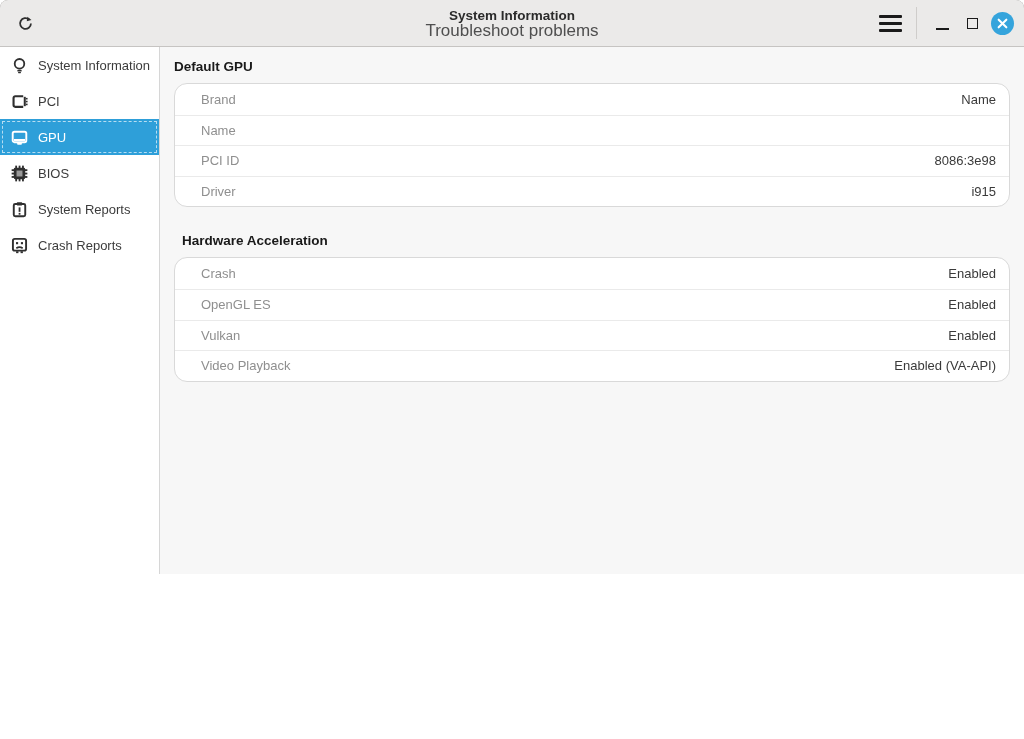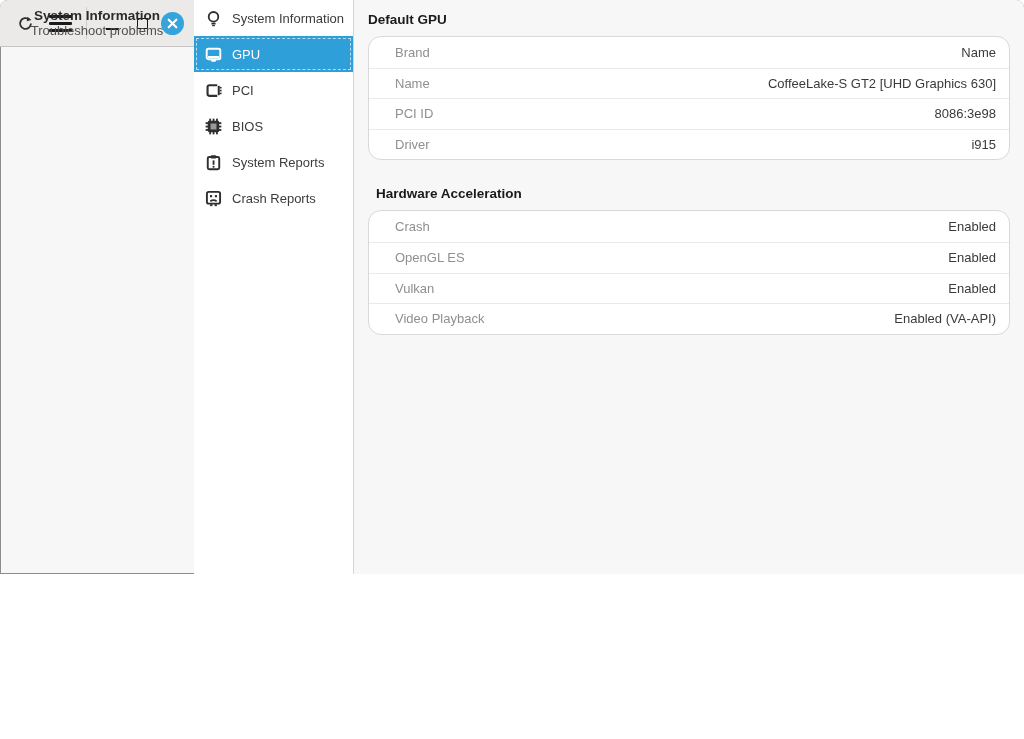--- a/index.html
+++ b/index.html
@@ -6,21 +6,21 @@
   *{box-sizing:border-box;}
   body{font-family:"Liberation Sans", sans-serif; -webkit-font-smoothing:antialiased;}
 
   .window{
     width:1024px;height:574px;
     border-radius:8px 8px 0 0;
     overflow:hidden;
     background:#f7f7f7;
     box-shadow:0 0 0 1px #8f8d8b inset;
     position:relative;
-    display:flex;flex-direction:row;
+    display:flex;flex-direction:column;
   }
 
   
   .header{
     height:47px;flex:0 0 47px;
     background:#ebeae9;
     border-bottom:1px solid #c6c4c2;
     position:relative;
     display:flex;align-items:center;
   }
@@ -28,21 +28,21 @@
     width:34px;height:34px;margin-left:8px;
     display:flex;align-items:center;justify-content:center;
     border-radius:4px;cursor:pointer;color:#2f2f2f;
   }
   .title-block{
     position:absolute;left:0;right:0;top:0;bottom:0;
     display:flex;flex-direction:column;align-items:center;justify-content:center;
     pointer-events:none;
   }
   .title{font-size:13.5px;font-weight:bold;color:#2b2b2b;line-height:16px;}
-  .subtitle{font-size:13px;color:#4f4f4f;line-height:14px;}
+  .subtitle{font-size:17px;color:#4f4f4f;line-height:14px;}
   .header-right{
     margin-left:auto;display:flex;align-items:center;height:100%;padding-right:10px;
   }
   .menu-btn{
     width:36px;height:30px;display:flex;flex-direction:column;justify-content:center;
     align-items:center;gap:4px;cursor:pointer;border-radius:4px;margin-right:8px;
   }
   .menu-btn span{display:block;width:23px;height:3px;background:#1a1a1a;border-radius:1px;}
   .header-sep{width:1px;height:32px;background:#cfcdcb;margin-right:10px;}
   .winctl{width:30px;height:30px;display:flex;align-items:center;justify-content:center;cursor:pointer;}
@@ -145,41 +145,41 @@
         <div class="side-item">
           <span class="ic">
             <svg width="17" height="17" viewBox="0 0 16 16">
               <circle cx="8" cy="6.4" r="4.5" fill="none" stroke="currentColor" stroke-width="1.7"></circle>
               <rect x="6" y="12" width="4" height="1.6" rx="0.5" fill="currentColor"></rect>
               <rect x="6.6" y="14" width="2.8" height="1.2" rx="0.5" fill="currentColor"></rect>
             </svg>
           </span>
           <span>System Information</span>
         </div>
-        <div class="side-item selected">
-          <span class="ic">
-            <svg width="17" height="17" viewBox="0 0 16 16">
-              <rect x="1.6" y="2.6" width="12.8" height="9.8" rx="1.6" fill="none" stroke="currentColor" stroke-width="1.8"></rect>
-              <rect x="2.8" y="9.4" width="10.4" height="2" fill="currentColor"></rect>
-              <rect x="5.9" y="13" width="4.2" height="1.8" rx="0.4" fill="currentColor"></rect>
-            </svg>
-          </span>
-          <span>GPU</span>
-        </div>
         <div class="side-item">
           <span class="ic">
             <svg width="17" height="17" viewBox="0 0 16 16">
               <path d="M11.5 3 H4 A1.6 1.6 0 0 0 2.4 4.6 V11.4 A1.6 1.6 0 0 0 4 13 H11.5" fill="none" stroke="currentColor" stroke-width="2"></path>
               <rect x="12" y="3.6" width="1.9" height="8.8" fill="currentColor"></rect>
               <rect x="13.9" y="4.6" width="1.7" height="1.5" fill="currentColor"></rect>
               <rect x="13.9" y="7.3" width="1.7" height="1.5" fill="currentColor"></rect>
               <rect x="13.9" y="10" width="1.7" height="1.5" fill="currentColor"></rect>
             </svg>
           </span>
           <span>PCI</span>
+        </div>
+        <div class="side-item selected">
+          <span class="ic">
+            <svg width="17" height="17" viewBox="0 0 16 16">
+              <rect x="1.6" y="2.6" width="12.8" height="9.8" rx="1.6" fill="none" stroke="currentColor" stroke-width="1.8"></rect>
+              <rect x="2.8" y="9.4" width="10.4" height="2" fill="currentColor"></rect>
+              <rect x="5.9" y="13" width="4.2" height="1.8" rx="0.4" fill="currentColor"></rect>
+            </svg>
+          </span>
+          <span>GPU</span>
         </div>
         <div class="side-item">
           <span class="ic">
             <svg width="17" height="17" viewBox="0 0 16 16">
               <g fill="currentColor">
                 <rect x="4" y="0.6" width="1.7" height="2.4"></rect>
                 <rect x="7.2" y="0.6" width="1.7" height="2.4"></rect>
                 <rect x="10.4" y="0.6" width="1.7" height="2.4"></rect>
                 <rect x="4" y="13" width="1.7" height="2.4"></rect>
                 <rect x="7.2" y="13" width="1.7" height="2.4"></rect>
@@ -224,21 +224,20 @@
       </div>
     <div class="content" id="content">
         <div class="section-title">Default GPU</div>
         <div class="info-table">
           <div class="info-row">
             <span class="info-label">Brand</span>
             <span class="info-value">Name</span>
           </div>
           <div class="info-row">
             <span class="info-label">Name</span>
-            <span class="info-value">CoffeeLake-S GT2 [UHD Graphics 630]</span>
           </div>
           <div class="info-row">
             <span class="info-label">PCI ID</span>
             <span class="info-value">8086:3e98</span>
           </div>
           <div class="info-row">
             <span class="info-label">Driver</span>
             <span class="info-value">i915</span>
           </div>
         </div>

